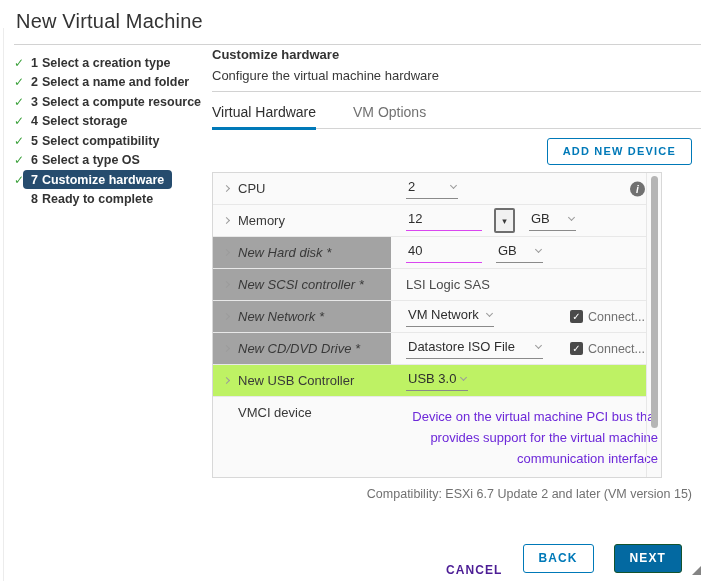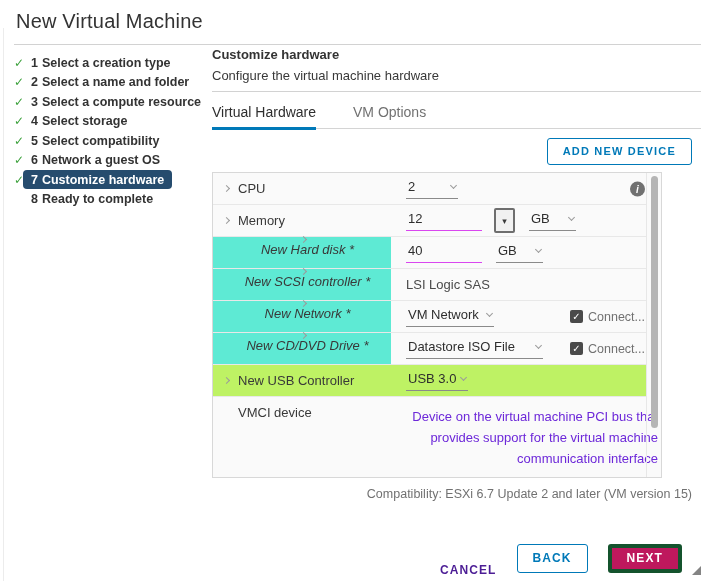--- a/index.html
+++ b/index.html
@@ -43,21 +43,21 @@
   .device-table { left:212px; top:172px; width:450px; height:306px; background:#fafafa;
     border:1px solid #d8d8d8; overflow:hidden; }
   .scroll-sep { right:14px; top:0; bottom:0; width:1px; background:#e7e7e7; }
   .scroll-thumb { right:3px; top:3px; width:7px; height:252px; background:#b5b5b5; border-radius:4px; }
   .drow { display:flex; align-items:center; height:32px; border-bottom:1px solid #e8e8e8;
     margin-right:14px; position:relative; }
   .drow.gray { background:#bef264; }
   .drow.tall { height:auto; min-height:84px; align-items:flex-start; padding-top:8px; border-bottom:none; }
   .dlabel { flex:0 0 178px; height:100%; display:flex; align-items:center; padding-left:11px; }
   .drow.tall .dlabel { align-items:flex-start; height:auto; }
-  .dlabel.cyan { background:#5eead4;flex-direction:column; }
+  .dlabel.cyan { background:#a3a3a3; }
   .dlabel.cyan .lbl { font-style:italic; }
   .lbl { color:#393939; }
   .lbl.semi { font-weight:500; }
   .dctrl { flex:1; display:flex; align-items:center; padding-left:15px; gap:14px; }
 
   .chev { width:5px; height:5px; border-right:1.5px solid #9b9b9b; border-bottom:1.5px solid #9b9b9b;
     display:inline-block; flex:0 0 auto; margin-right:9px; }
   .chev.right { transform:rotate(-45deg); }
   .chev.down  { transform:rotate(45deg); margin:0 0 2px 0; }
   .chev.hiddenc { visibility:hidden; }
@@ -83,21 +83,21 @@
 
   .vmci-desc { color:#6d28d9; width:252px; line-height:21px; white-space:pre-line; padding-top:1px;text-align:right; }
 
   
   .compat { top:487px; right:12px; color:#717171; font-size:12.5px; }
   .footer { top:532px; right:22px; display:flex; align-items:center; gap:20px; }
   .btn { height:29px; font-size:12px; font-weight:700; letter-spacing:1.1px; border-radius:3px;
     padding:0 15px; cursor:pointer; display:inline-flex; align-items:center; font-family:inherit; }
   .btn.link { border:none; background:none; color:#4c1d95; padding:0;margin-top:23px; }
   .btn.outline { border:1px solid #0079b8; background:#fff; color:#0079b8; }
-  .btn.solid { border:4px solid #14532d; background:#be185d; color:#fff; }
+  .btn.solid { border:1px solid #14532d; background:#0369a1; color:#fff; }
 
   .grip { right:3px; bottom:6px; width:0; height:0;
     border-left:9px solid transparent; border-bottom:9px solid #6e6e6e; opacity:.85; }
 </style>
 </head>
 <body>
 
 <div id="stage">
 
   <div class="abs edge-line"></div>
@@ -138,21 +138,21 @@
       <span class="check">✓</span>
       <span class="step-text">
           <span>5</span>
           <span>Select compatibility</span>
         </span>
     </div>
     <div class="step">
       <span class="check">✓</span>
       <span class="step-text">
           <span>6</span>
-          <span>Network a guest OS</span>
+          <span>Select a type OS</span>
         </span>
     </div>
     <div class="step active">
       <span class="check">✓</span>
       <span class="step-text">
           <span>7</span>
           <span>Customize hardware</span>
         </span>
     </div>
     <div class="step">

